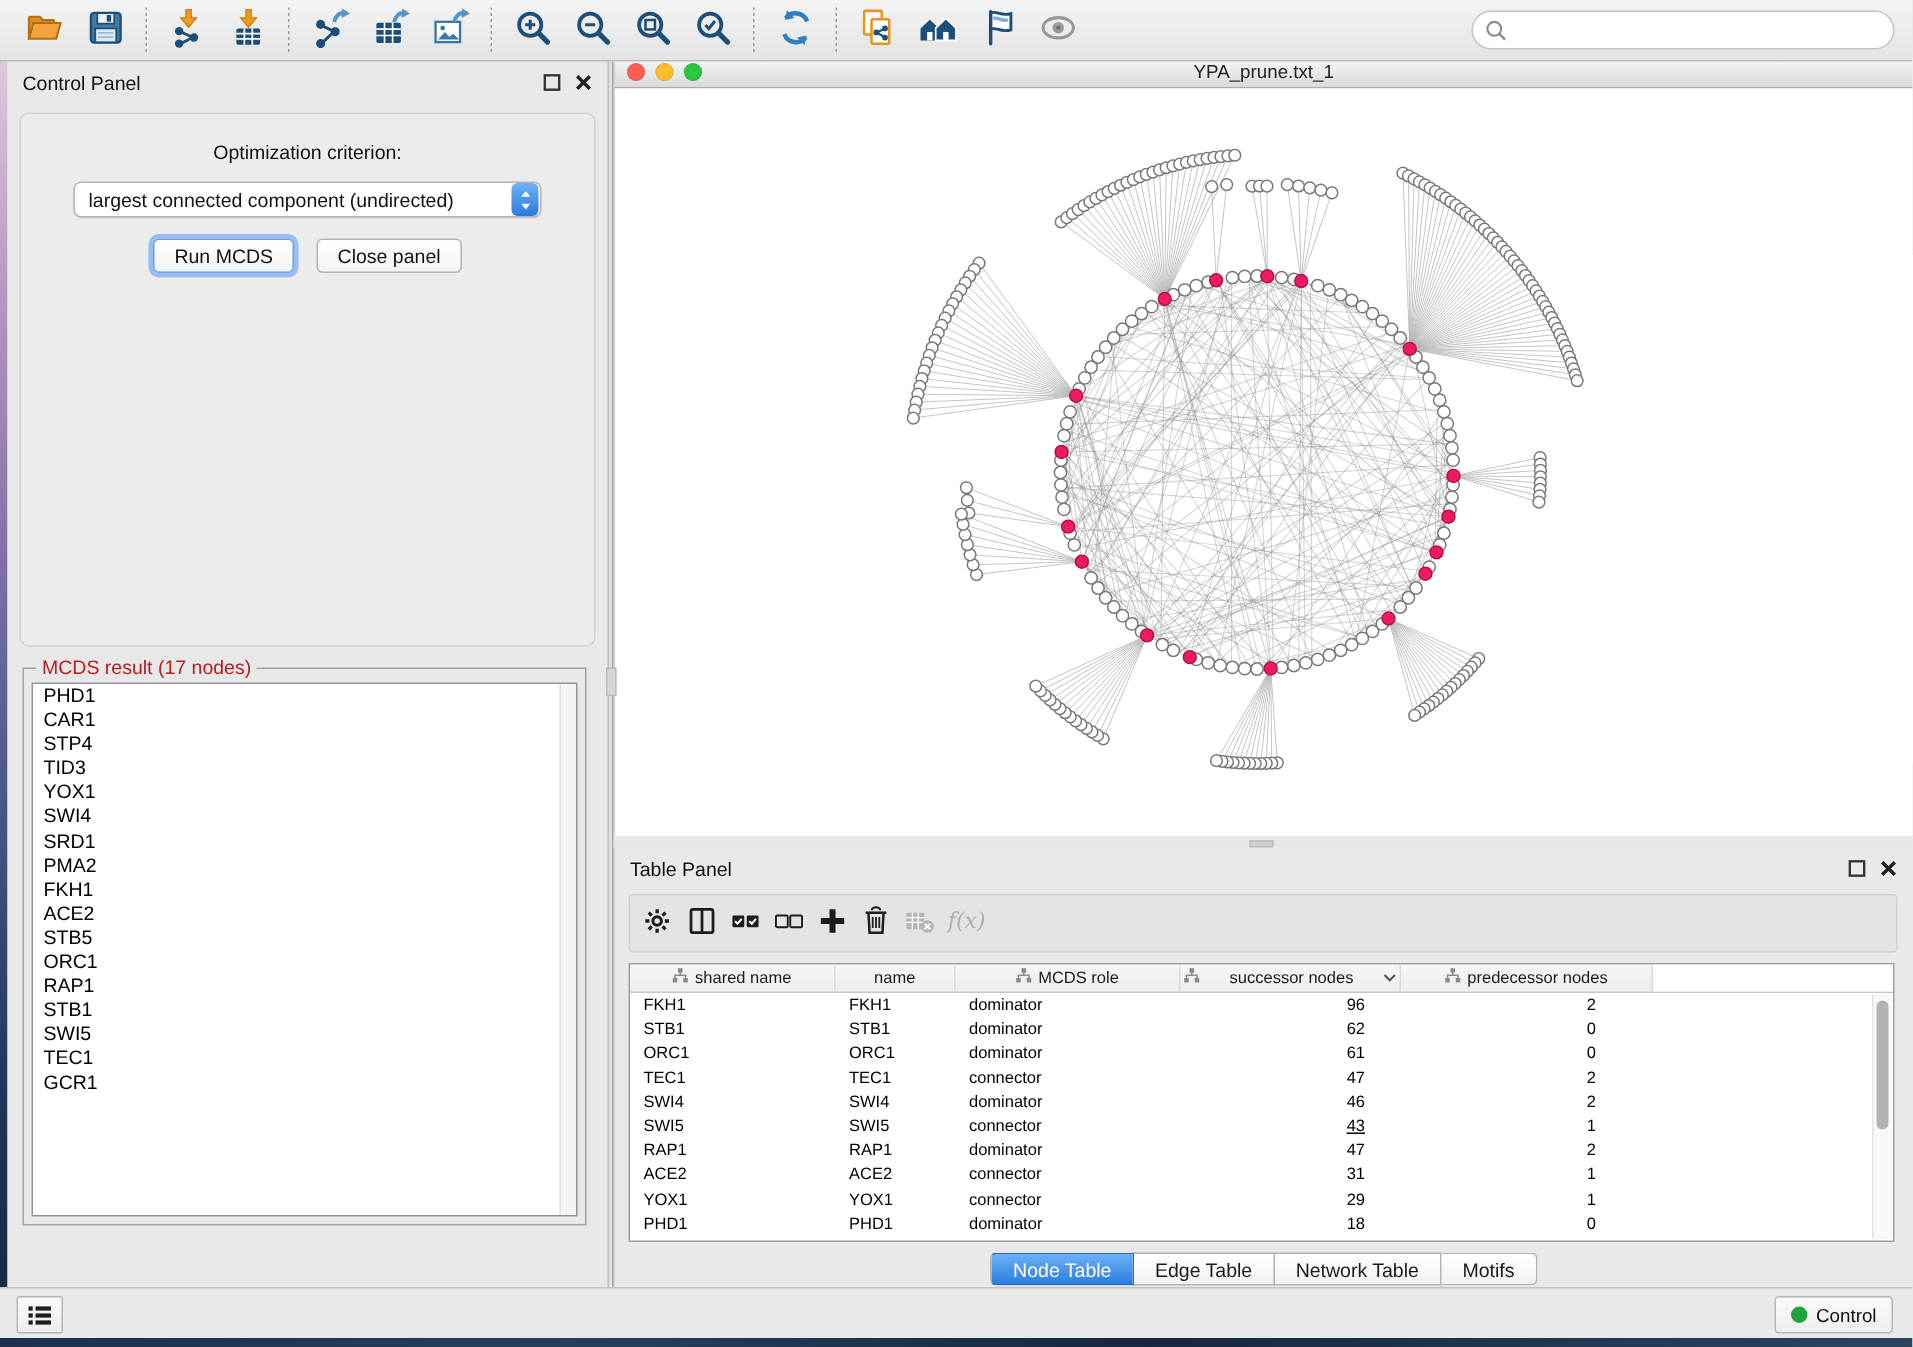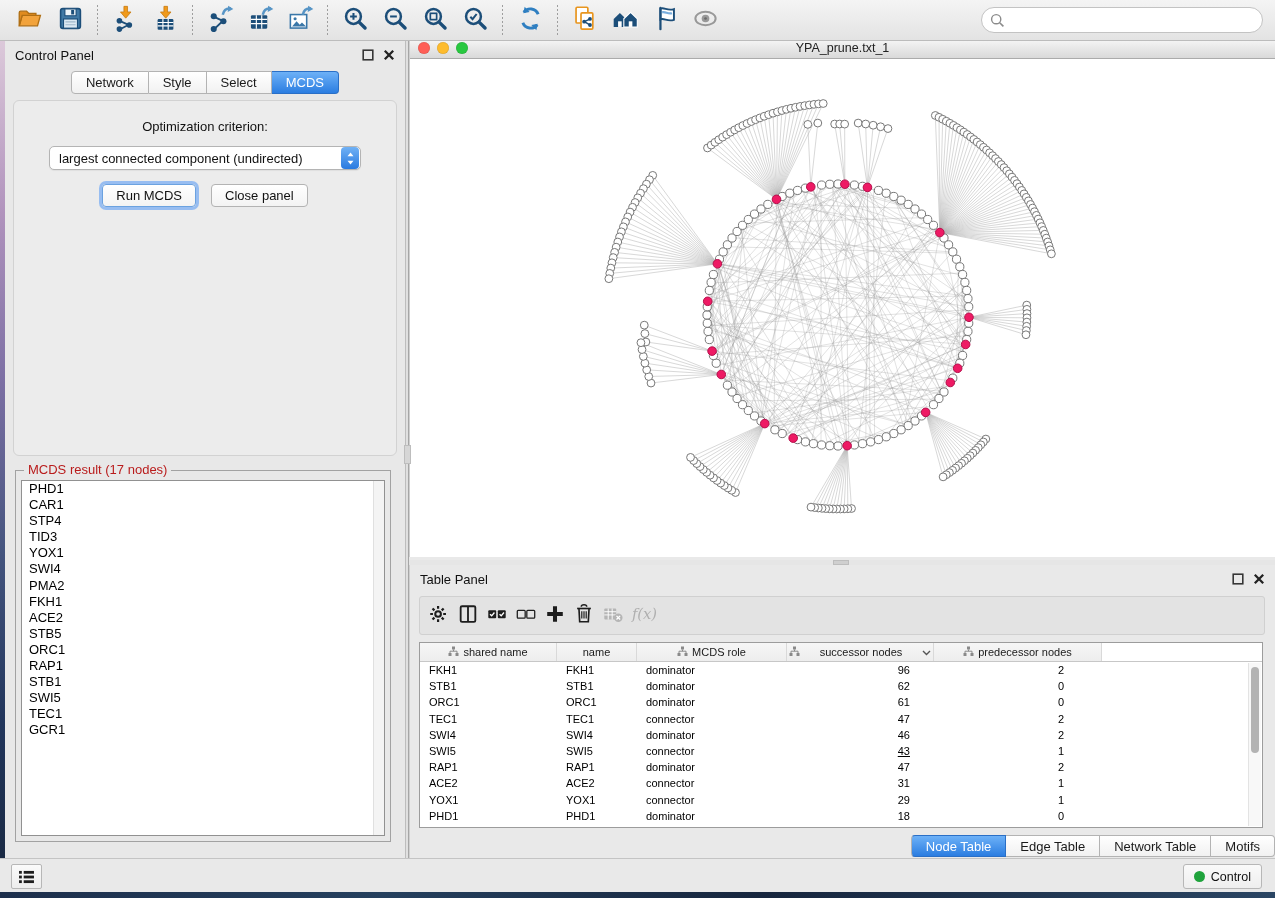--- a/index.html
+++ b/index.html
@@ -110,21 +110,21 @@
     overflow:hidden; white-space:nowrap; }
   .th svg { flex:none; }
   .table-row { display:flex; height:16.2px; align-items:center; cursor:default; }
   .td { font-size:11px; color:#000; padding-left:9px; overflow:hidden; white-space:nowrap; }
   .td.num { text-align:right; padding-right:24px; padding-left:0; }
   .td.num2 { text-align:right; padding-right:38px; padding-left:0; }
   #table-vscroll { position:absolute; right:1px; top:20px; bottom:1px; width:13px;
     background:#f8f8f8; border-left:1px solid #e3e3e3; }
   #table-thumb { position:absolute; left:2px; top:4px; width:8px; height:86px;
     background:#b3b3b3; border-radius:4px; cursor:pointer; }
-  #tp-tabs-row { display:flex; justify-content:flex-end; margin-top:7px; height:22px; }
+  #tp-tabs-row { display:flex; justify-content:center; margin-top:7px; height:22px; }
 
   
   #status-bar { position:absolute; left:0; top:858px; width:1275px; height:34px;
     background:#e9e9e9; border-top:1px solid #c4c4c4; z-index:4; }
   #status-list-btn { position:absolute; left:11px; top:5px; width:31px; height:25px;
     background:linear-gradient(#fafafa,#ededed); border:1px solid #b7b7b7; border-radius:2px;
     display:flex; align-items:center; justify-content:center; cursor:pointer; }
   #memory-btn { position:absolute; right:13px; top:5px; height:25px;
     background:linear-gradient(#fafafa,#eee); border:1px solid #b7b7b7; border-radius:3px;
     display:flex; align-items:center; gap:6px; padding:0 10px; cursor:pointer; }
@@ -290,26 +290,20 @@
             <rect x="1" y="1" width="8" height="8" fill="none" stroke="#333" stroke-width="1.3"></rect>
           </svg>
       </span>
       <span class="ph-icon">
         <svg viewBox="0 0 10 10">
             <path d="M1.5 1.5L8.5 8.5M8.5 1.5L1.5 8.5" stroke="#222" stroke-width="1.9"></path>
           </svg>
       </span>
     </span>
   </div>
-  <div class="seg-row" id="cp-tabs">
-      <div class="seg">Network</div>
-      <div class="seg">Style</div>
-      <div class="seg">Select</div>
-      <div class="seg seg-active">MCDS</div>
-    </div>
 
   <div id="mcds-subpanel">
     <div id="opt-label">Optimization criterion:</div>
     <div class="select-box">
       <span class="sel-text">largest connected component (undirected)</span>
       <span class="stepper">
         <svg viewBox="0 0 10 16" width="9" height="15">
           <path d="M5 1.2 L8.3 5.4 H1.7 Z" fill="#fff"></path>
           <path d="M5 14.8 L1.7 10.6 H8.3 Z" fill="#fff"></path>
         </svg>
@@ -324,20 +318,21 @@
   <div id="result-fieldset">
     <span id="result-legend">MCDS result (17 nodes)</span>
     <div id="result-list">
       <div id="result-items">
           <div class="result-item">PHD1</div>
           <div class="result-item">CAR1</div>
           <div class="result-item">STP4</div>
           <div class="result-item">TID3</div>
           <div class="result-item">YOX1</div>
           <div class="result-item">SWI4</div>
+          <div class="result-item">SRD1</div>
           <div class="result-item">PMA2</div>
           <div class="result-item">FKH1</div>
           <div class="result-item">ACE2</div>
           <div class="result-item">STB5</div>
           <div class="result-item">ORC1</div>
           <div class="result-item">RAP1</div>
           <div class="result-item">STB1</div>
           <div class="result-item">SWI5</div>
           <div class="result-item">TEC1</div>
           <div class="result-item">GCR1</div>

